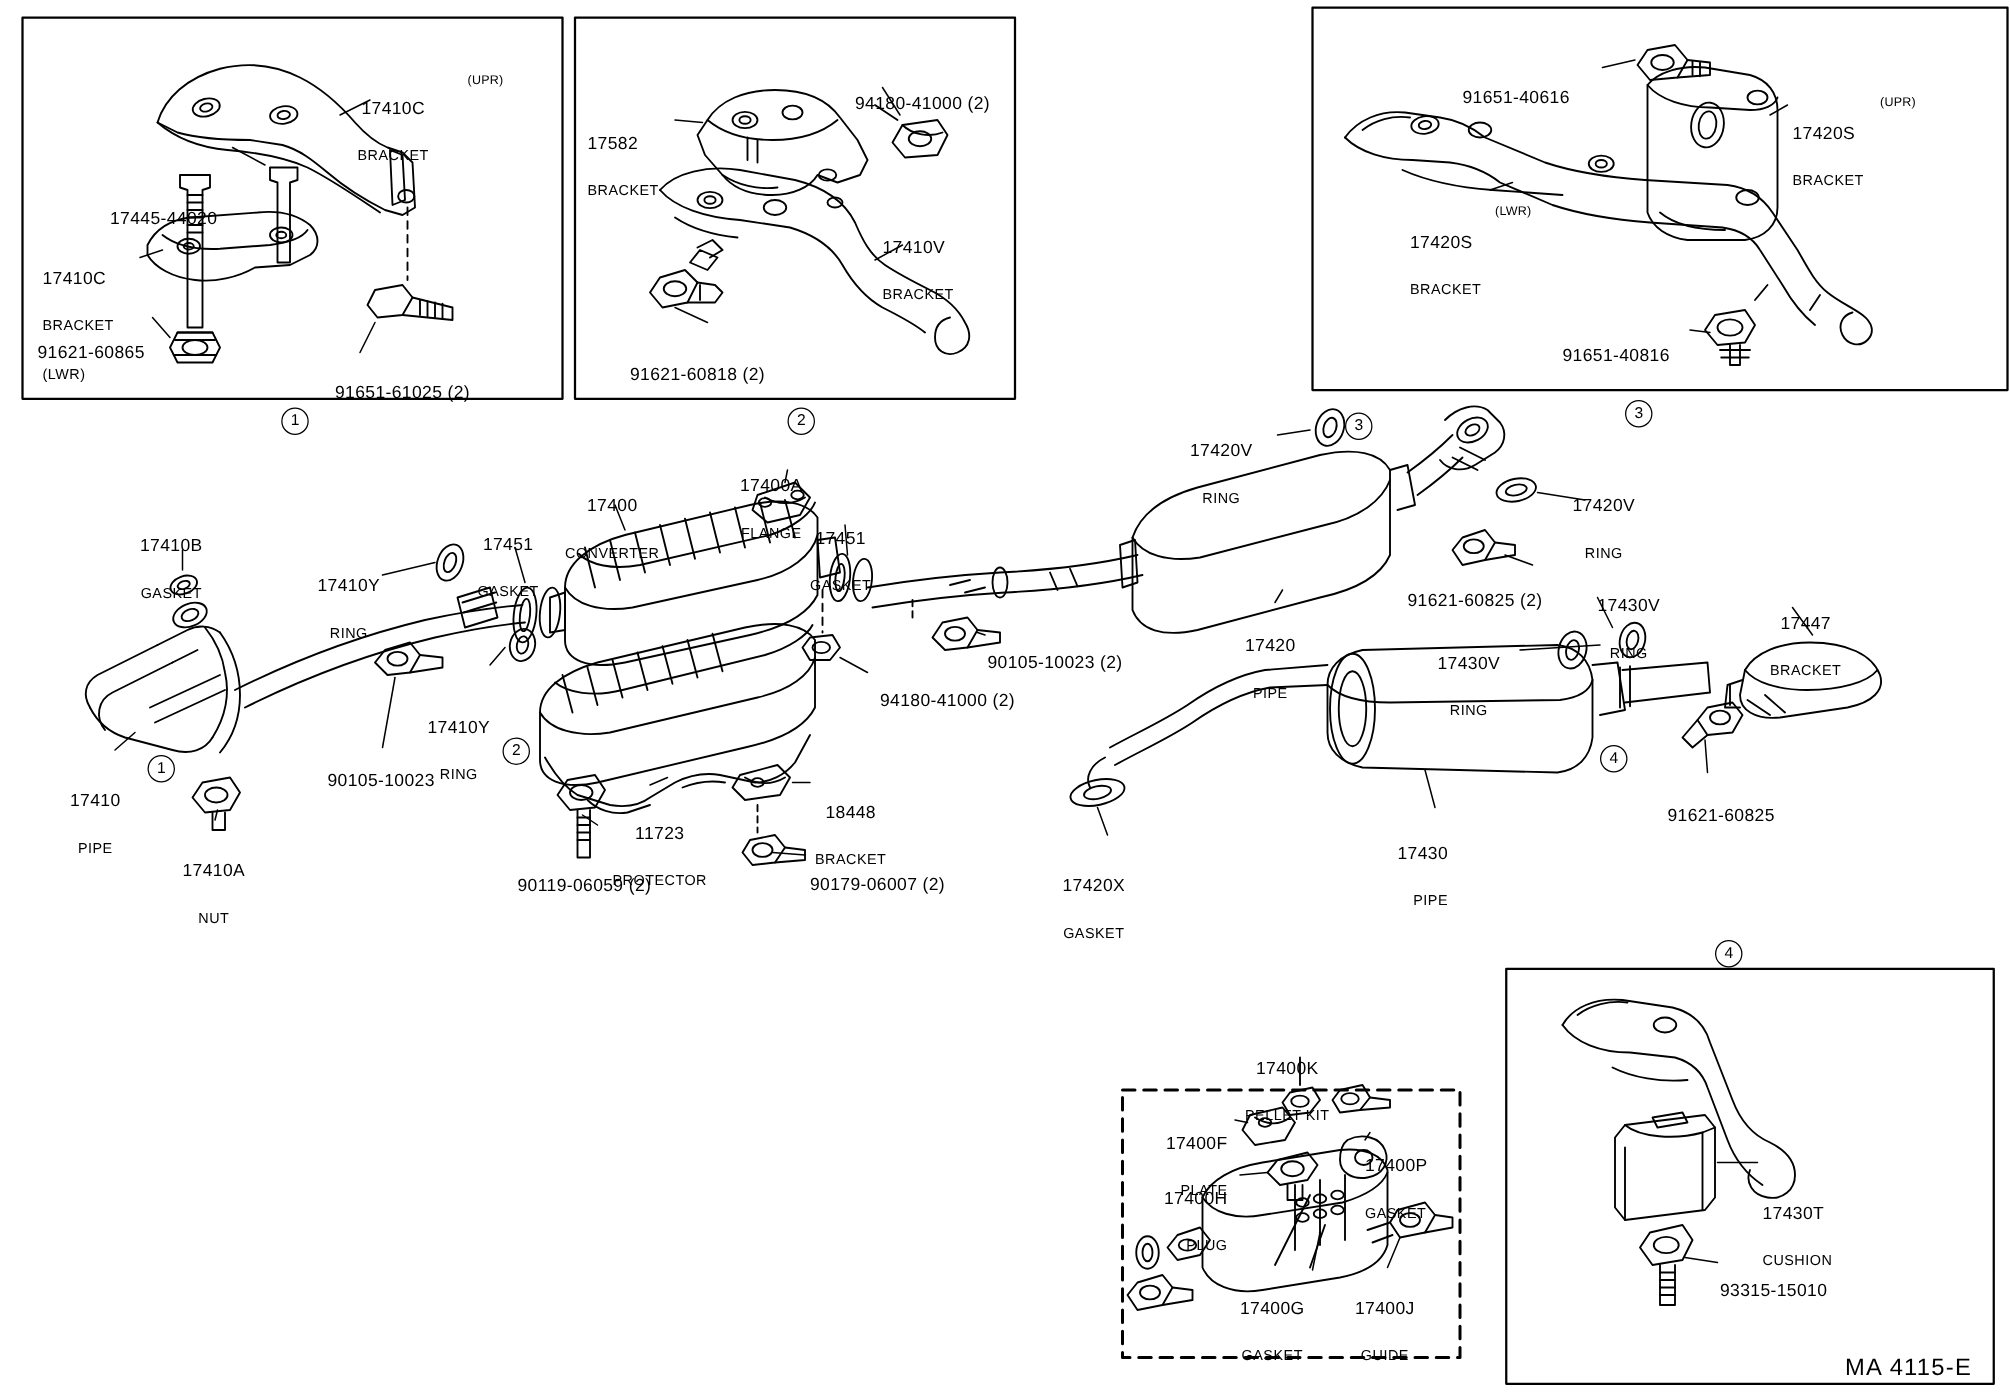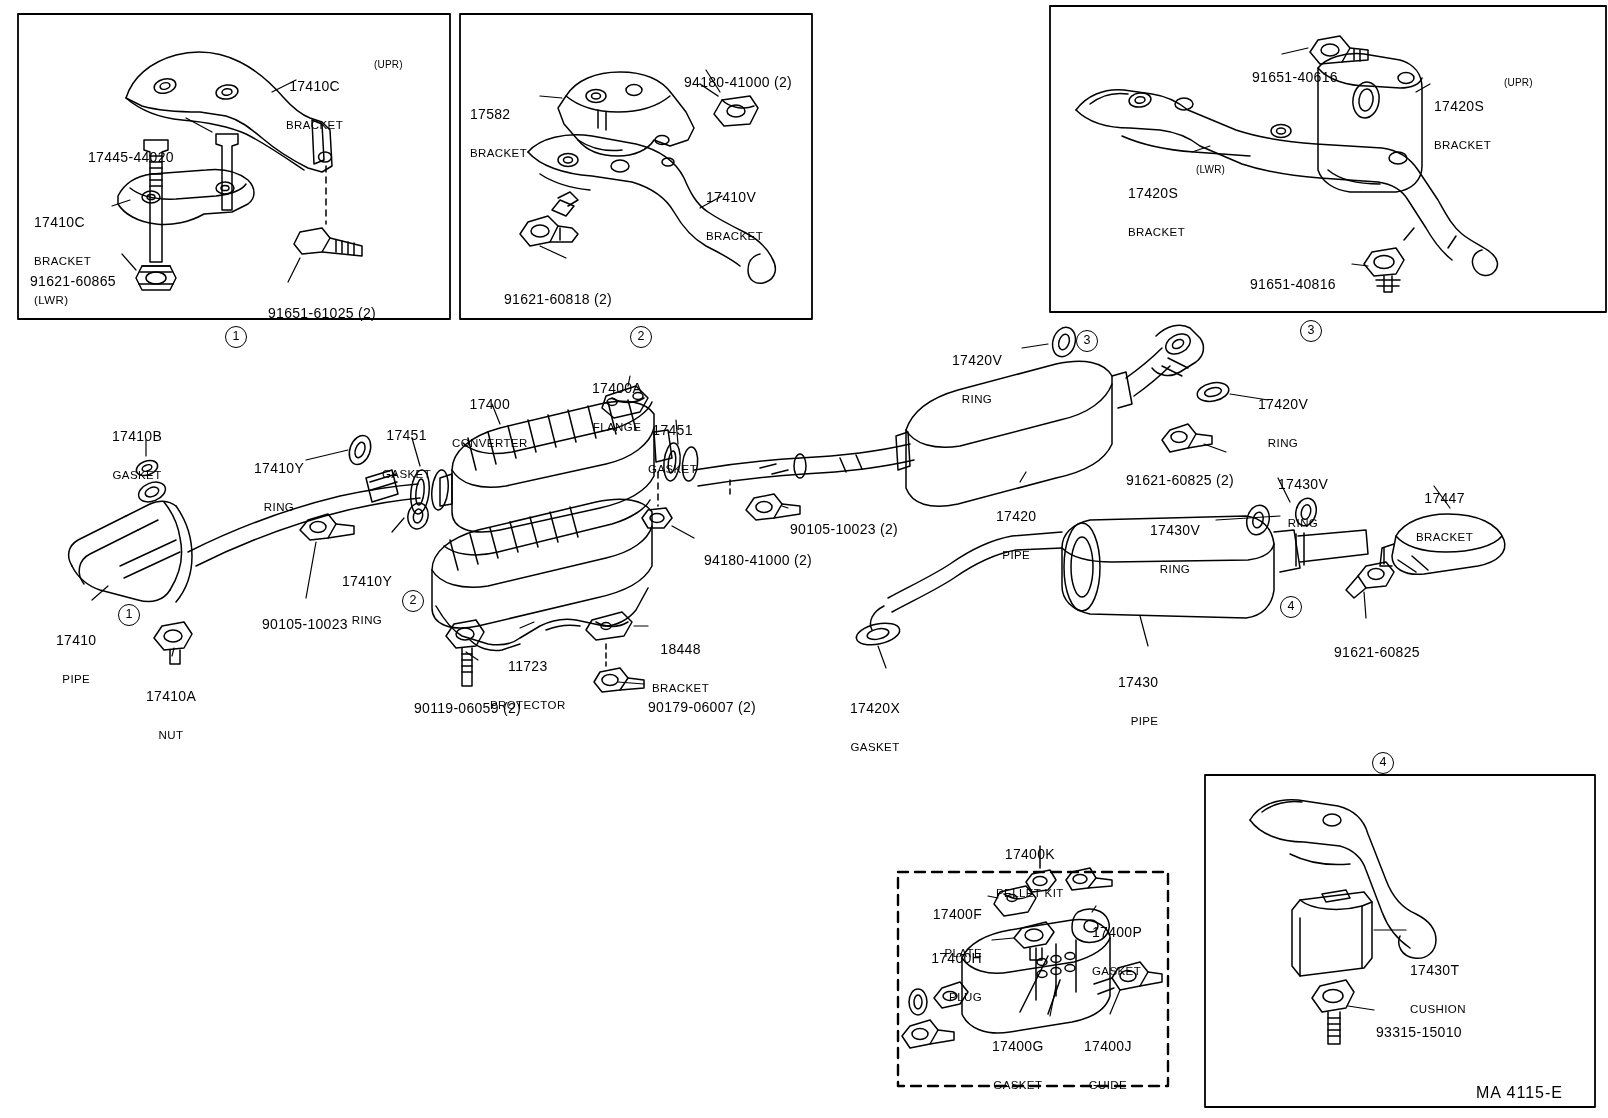--- a/index.html
+++ b/index.html
@@ -61,21 +61,21 @@
     border-radius: 50%;
     font-size: 12.5px;
     line-height: 18px;
     text-align: center;
     font-family: "Liberation Sans", sans-serif;
     background: #fff;
   }
   .footer-code {
     position: absolute;
     font-family: "Liberation Sans", sans-serif;
-    font-size: 16px;
+    font-size: 19px;
     letter-spacing: 1px;
   }
   .sup {
     font-size: 9.5px;
     vertical-align: super;
     letter-spacing: 0.2px;
   }
 </style>
 </head>
 <body>
@@ -480,21 +480,21 @@
       <path d="M1374 1010 L1348 1006" stroke-width="1.2"></path>
     </g>
   </svg>
 
   <div class="lbl ctr" style="left:286px; top:54px;">
     <span class="pn">17410C</span>
     <span class="nm"><span>BRACKET</span></span>
   </div>
   <div class="lbl sup" style="left:374px; top:58px; font-size:10px;">(UPR)</div>
 
-  <div class="lbl" style="left:88px; top:125px;">
+  <div class="lbl" style="left:88px; top:142px;">
     <span class="pn">17445-44020</span>
   </div>
 
   <div class="lbl" style="left:34px; top:190px;">
     <span class="pn">17410C</span>
     <span class="nm">BRACKET</span>
     <span class="nm">(LWR)</span>
   </div>
 
   <div class="lbl" style="left:30px; top:249px;">
@@ -516,21 +516,21 @@
 
   <div class="lbl" style="left:706px; top:165px;">
     <span class="pn">17410V</span>
     <span class="nm">BRACKET</span>
   </div>
 
   <div class="lbl" style="left:504px; top:267px;">
     <span class="pn">91621-60818 (2)</span>
   </div>
 
-  <div class="lbl" style="left:1252px; top:45px;">
+  <div class="lbl" style="left:1170px; top:45px;">
     <span class="pn">91651-40616</span>
   </div>
 
   <div class="lbl" style="left:1434px; top:74px;">
     <span class="pn">17420S</span>
     <span class="nm">BRACKET</span>
   </div>
   <div class="lbl" style="left:1504px; top:76px; font-size:10px;">(UPR)</div>
 
   <div class="lbl" style="left:1128px; top:161px;">

